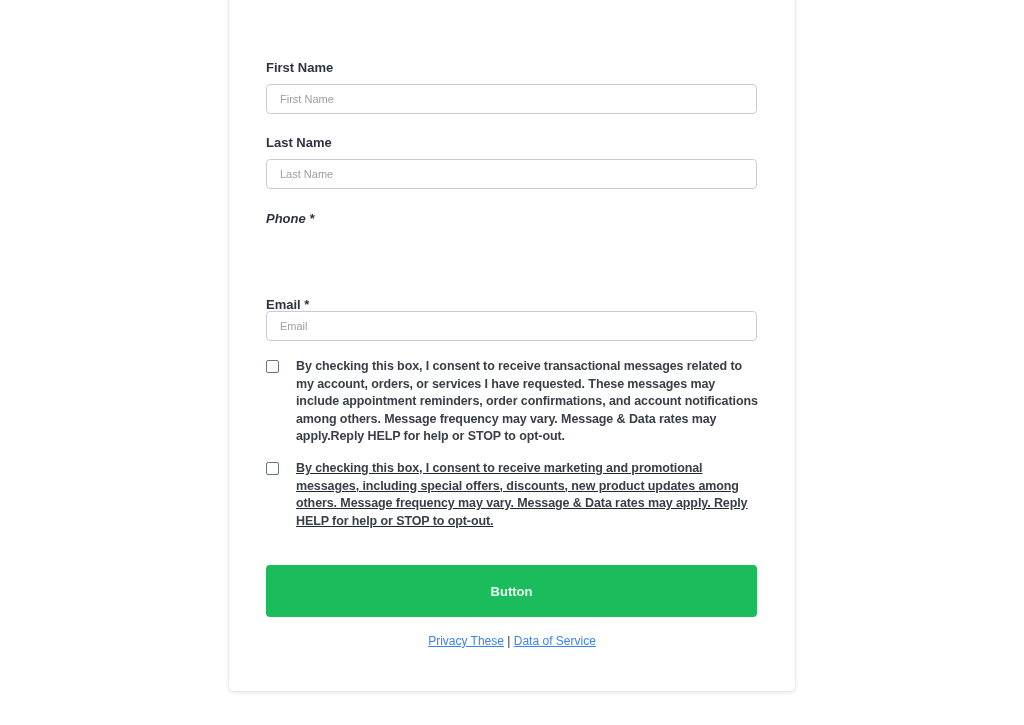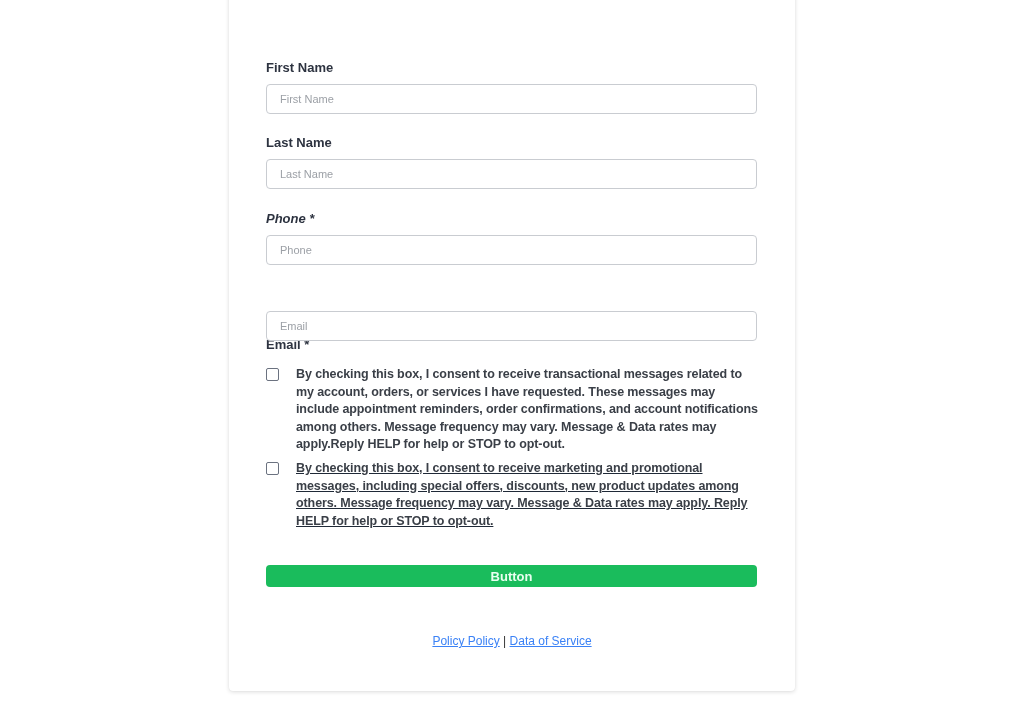--- a/index.html
+++ b/index.html
@@ -27,55 +27,54 @@
     }
     .checkbox {
       width: 13px; height: 13px; border: 1px solid #6b7280; border-radius: 2px; box-sizing: border-box;
       background: #fff; margin-top: 2px; flex: 0 0 auto; cursor: pointer;
     }
     .consent-text {
       margin-left: 17px; font-size: 12.5px; line-height: 17.5px; color: #3a3f47; font-weight: bold;
       letter-spacing: -0.1px; font-weight: 600;
     }
     .submit {
-      position: absolute; left: 37px; top: 575px; width: 491px; height: 22px;
+      position: absolute; left: 37px; top: 575px; width: 491px; height: 52px;
       background: #1abc5c; color: #e8fff0; border: none; border-radius: 4px;
       font-family: "Liberation Sans", sans-serif; font-size: 13px; font-weight: 600; cursor: pointer;
     }
     .footer-links {
       position: absolute; left: 0; width: 566px; top: 644px; text-align: center; font-size: 12px; color: #333;
     }
     .footer-links a { color: #3b82f6; text-decoration: underline; cursor: pointer; }
   </style>
 </head>
 <body>
 
 <div class="card">
   <div class="label" style="top:70px;">First Name</div>
   <input class="input" style="top: 94px;" placeholder="First Name">
 
   <div class="label" style="top:145px;">Last Name</div>
   <input class="input" style="top: 169px;" placeholder="Last Name">
 
   <div class="label" style="top:221px;font-style:italic;">Phone *</div>
-  <input class="input" style="top: 245px;" placeholder="Phone">
 
-  <div class="label" style="top:307px;margin-top:40px;">Email *</div>
+  <div class="label" style="top:307px;">Email *</div>
   <input class="input" style="top: 321px;" placeholder="Email">
 
-  <div class="consent" style="top:376px;justify-content:flex-end;">
+  <div class="consent" style="top:368px;justify-content:flex-end;">
     <div class="checkbox"></div>
     <div class="consent-text">By checking this box, I consent to receive transactional messages related to my account, orders, or services I have requested. These messages may include appointment reminders, order confirmations, and account notifications among others. Message frequency may vary. Message &amp; Data rates may apply.Reply HELP for help or STOP to opt-out.</div>
   </div>
 
   <div class="consent" style="top:470px;text-decoration:underline;">
     <div class="checkbox"></div>
     <div class="consent-text">By checking this box, I consent to receive marketing and promotional messages, including special offers, discounts, new product updates among others. Message frequency may vary. Message &amp; Data rates may apply. Reply HELP for help or STOP to opt-out.</div>
   </div>
 
   <button class="submit">Button</button>
 
   <div class="footer-links">
-    <a>Policy Policy</a>
+    <a>Privacy These</a>
     <span>|</span>
     <a>Data of Service</a>
   </div>
 </div>
 
 </body></html>

